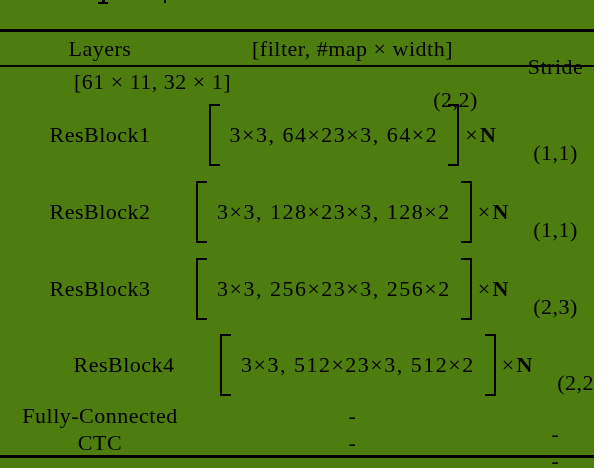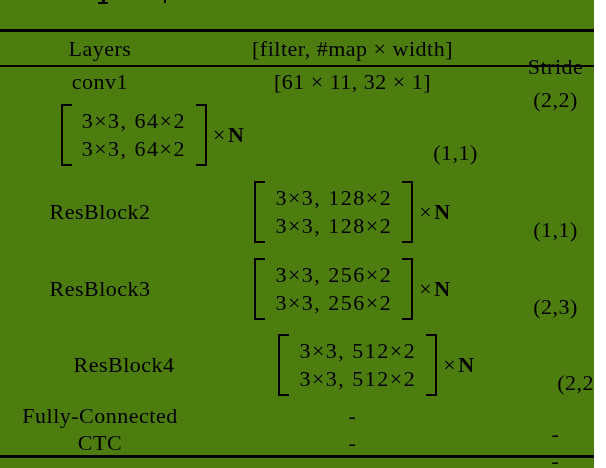--- a/index.html
+++ b/index.html
@@ -55,21 +55,21 @@
     border-top: 2px solid #000;
     border-bottom: 2px solid #000;
   }
   .bracket.right {
     border-right: 2px solid #000;
     border-top: 2px solid #000;
     border-bottom: 2px solid #000;
   }
   .mlines {
     display: flex;
-    flex-direction: column;
+    flex-direction: row;
     padding: 0 10px;
     text-align: center;
   }
   .mline {
     line-height: 28px;
     letter-spacing: 1.5px;
     white-space: nowrap;
   }
   .multiplier { margin-left: 6px; white-space: nowrap; }
   .multiplier .n-bold { font-weight: bold; margin-left: 2px; }
@@ -87,26 +87,26 @@
 
   <div class="row header">
     <div class="col c1">Layers</div>
     <div class="col c2">[filter, #map × width]</div>
     <div class="col c3">Stride</div>
   </div>
 
   <div class="rule thin"></div>
 
   <div class="row simple">
-    <div class="col c1">conv1</div>
     <div class="col c2">[61 × 11, 32 × 1]</div>
     <div class="col c3">(2,2)</div>
   </div>
 
   <div class="row matrix-row">
+    <div class="col c1">ResBlock1</div>
     <div class="col c2">
       <span class="matrix-group">
         <span class="bracket left"></span>
         <span class="mlines">
           <span class="mline">3×3, 64×2</span>
           <span class="mline">3×3, 64×2</span>
         </span>
         <span class="bracket right"></span>
         <span class="multiplier"><span>×</span><span class="n-bold">N</span></span>
       </span>

